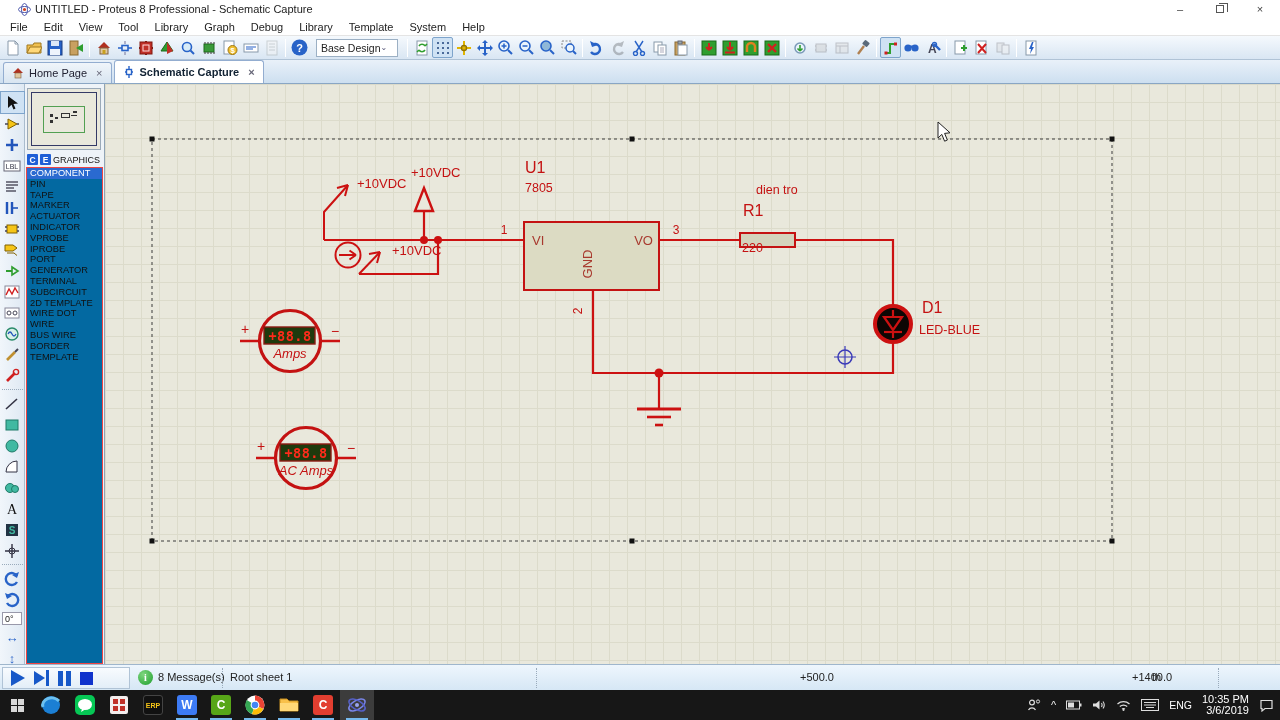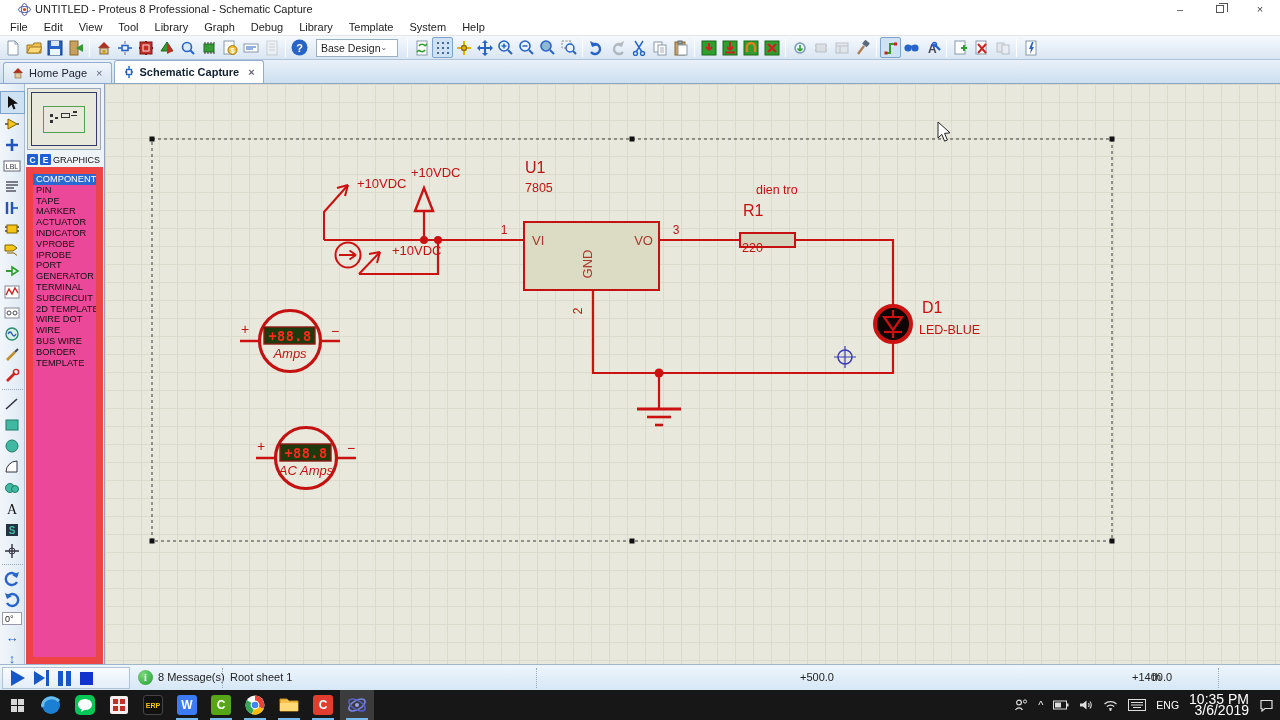--- a/index.html
+++ b/index.html
@@ -35,21 +35,21 @@
   .ssep{width:21px;height:1px;border-top:1px dotted #9ab;margin:3px 0;flex:0 0 auto}
   .anglebox{width:20px;height:13px;background:#fff;border:1px solid #99a;font-size:9px;display:flex;align-items:center;padding-left:2px;color:#222;margin:2px 0;flex:0 0 auto}
   .bluetxt{color:#2863c8;font-weight:bold;font-size:13px;line-height:1}
   .leftpanel{position:absolute;left:25px;top:0;width:80px;height:580px;background:#eef3f8;border-right:1px solid #8fa3b5;display:flex;flex-direction:column}
   .overview{margin:4px 2px 2px 2px;width:74px;height:62px;background:#e9e8dc;border:1px solid #9aa9b8;position:relative}
   .ov-navy{position:absolute;inset:3px;border:1px solid #343a66}
   .ov-green{position:absolute;left:15px;top:17px;width:42px;height:27px;border:1px solid #52a052}
   .ov-mark{position:absolute;background:#333}
   .selheader{display:flex;align-items:center;gap:2px;padding:2px 2px;font-size:9px;color:#111}
   .hbtn{width:11px;height:11px;background:#1f5fd6;color:#fff;font-size:8.5px;font-weight:bold;display:flex;align-items:center;justify-content:center;border-radius:1px}
-  .objlist{background:#ec4899;border:7px solid #ef4444;margin:0 1px;flex:1;overflow:hidden;font-size:9.3px;color:#111}
+  .objlist{background:#0369a1;border:1px solid #ef4444;margin:0 1px;flex:1;overflow:hidden;font-size:9.3px;color:#111}
   .objlist .row{height:10.8px;line-height:10.8px;padding-left:3px;white-space:nowrap}
   .objlist .row.sel{background:#2a6ad0;color:#fff}
   
   .canvas{position:absolute;left:105px;top:0;width:1175px;height:580px;background-color:#e9e8dc;
     background-image:linear-gradient(#dcdbcb 1px,transparent 1px),linear-gradient(90deg,#dcdbcb 1px,transparent 1px);
     background-size:18px 18px}
   svg.schem{position:absolute;left:0;top:0}
   .reftxt{font-size:16px;fill:#c41212;font-family:"Liberation Sans",sans-serif}
   .valtxt{font-size:12.5px;fill:#c41212;font-family:"Liberation Sans",sans-serif}
   .pintxt{font-size:12px;fill:#c41212;font-family:"Liberation Sans",sans-serif}
@@ -70,21 +70,21 @@
   .msgicon{width:15px;height:15px;border-radius:50%;background:radial-gradient(circle at 35% 30%,#7ed67e,#1d9e2d);color:#fff;font-size:10px;font-weight:bold;display:flex;align-items:center;justify-content:center;font-family:"Liberation Serif",serif}
   .sb-item{position:absolute;top:6px}
   .sbsep{position:absolute;top:3px;height:20px;border-left:1px dotted #9ab}
   
   .taskbar{height:30px;background:#171717;display:flex;align-items:stretch;position:relative}
   .tkbtn{width:34px;height:30px;display:flex;align-items:center;justify-content:center;position:relative;flex:0 0 auto}
   .tkbtn.active{background:#3c3c3c}
   .tkbtn .runline{position:absolute;left:6px;right:6px;bottom:0;height:2px;background:#76b9ed}
   .appsq{width:20px;height:20px;border-radius:3px;display:flex;align-items:center;justify-content:center;color:#fff;font-weight:bold;font-size:12px}
   .tray{position:absolute;right:0;top:0;height:30px;display:flex;align-items:center;gap:10px;padding-right:6px;color:#eee;font-size:10px}
-  .clock{text-align:right;font-size:14px;line-height:11px;color:#fff}
+  .clock{text-align:right;font-size:11px;line-height:11px;color:#fff}
   .startgrid{display:grid;grid-template-columns:6px 6px;grid-template-rows:6px 6px;gap:1px}
   .startgrid i{background:#d8d8d8;display:block}
 </style>
 </head>
 <body>
 
 <div class="titlebar">
   <svg width="13" height="13">
       <ellipse cx="6.5" cy="6.5" rx="6" ry="3" fill="none" stroke="#4a55aa" stroke-width="1"></ellipse>
       <ellipse cx="6.5" cy="6.5" rx="3" ry="6" fill="none" stroke="#4a55aa" stroke-width="1"></ellipse>

